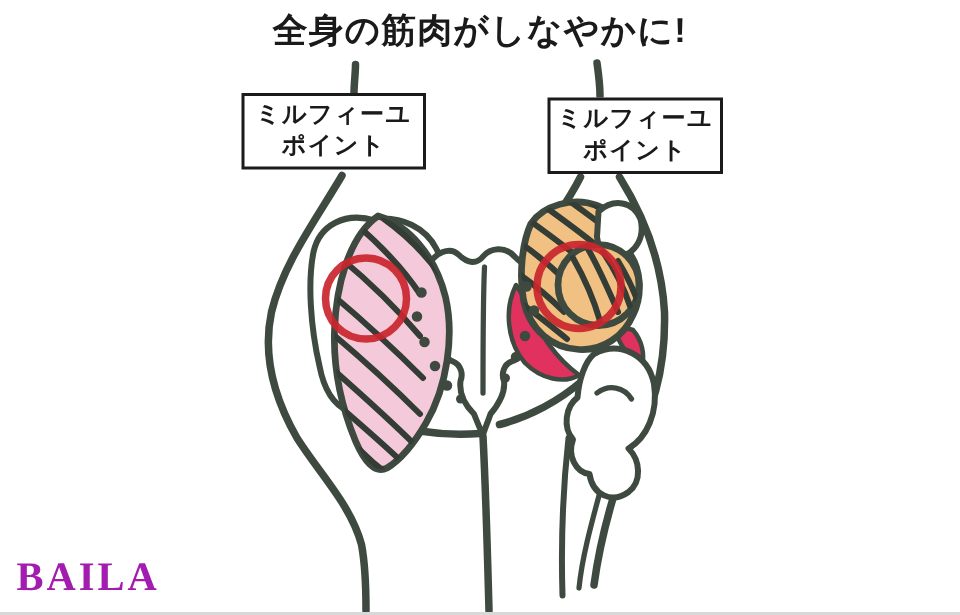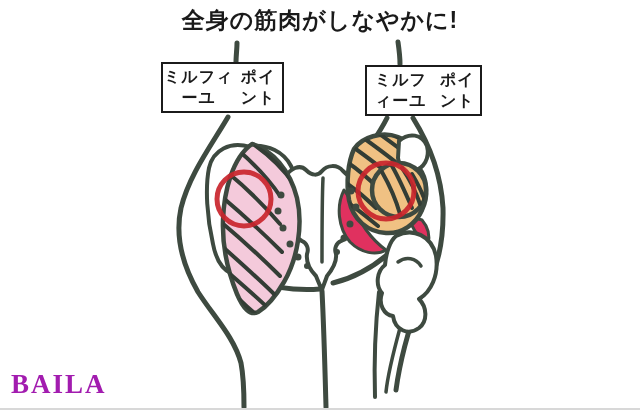--- a/index.html
+++ b/index.html
@@ -4,21 +4,21 @@
 <style>
   :root{
     --outline:#3e4a40; --hatch:#333d35; --muscle-pink:#f4cadb; --muscle-orange:#f0c183;
     --muscle-magenta:#e0315f; --highlight-red:#c9252c; --text-black:#1a1a1a; --bg:#ffffff;
   }
   html,body{margin:0;padding:0;background:#fff;}
   .stage{position:relative;width:640px;height:410px;background:var(--bg);overflow:hidden;
          font-family:"Liberation Sans",sans-serif;box-sizing:border-box;border-bottom:2px solid #d8d8d8;}
   .title{position:absolute;top:5px;left:0;right:0;text-align:center;font-size:23px;font-weight:bold;
          letter-spacing:1px;color:var(--text-black);z-index:3;}
-  .label-box{position:absolute;background:#fff;border:2.5px solid #1b1b1b;display:flex;flex-direction:row;
+  .label-box{position:absolute;background:#fff;border:2.5px solid #1b1b1b;display:flex;flex-direction:column;
          align-items:center;justify-content:center;z-index:2;font-weight:bold;font-size:16px;line-height:1.3;
          letter-spacing:1px;color:var(--text-black);text-align:center;}
   .label-box.left{left:161px;top:62px;width:119px;height:47px;}
   .label-box.right{left:365px;top:65px;width:113px;height:47px;}
   .art{position:absolute;left:0;top:0;width:640px;height:410px;z-index:1;}
   .logo{position:absolute;left:11px;top:369px;font-family:"Liberation Serif",serif;font-weight:bold;
         font-size:27px;letter-spacing:2px;color:#a21caf;z-index:3;}
   .ol{fill:none;stroke:var(--outline);stroke-width:5;stroke-linecap:round;stroke-linejoin:round;}
   .ol-mid{fill:none;stroke:var(--outline);stroke-width:4;stroke-linecap:round;stroke-linejoin:round;}
   .ol-thin{fill:none;stroke:var(--outline);stroke-width:3.5;stroke-linecap:round;}

